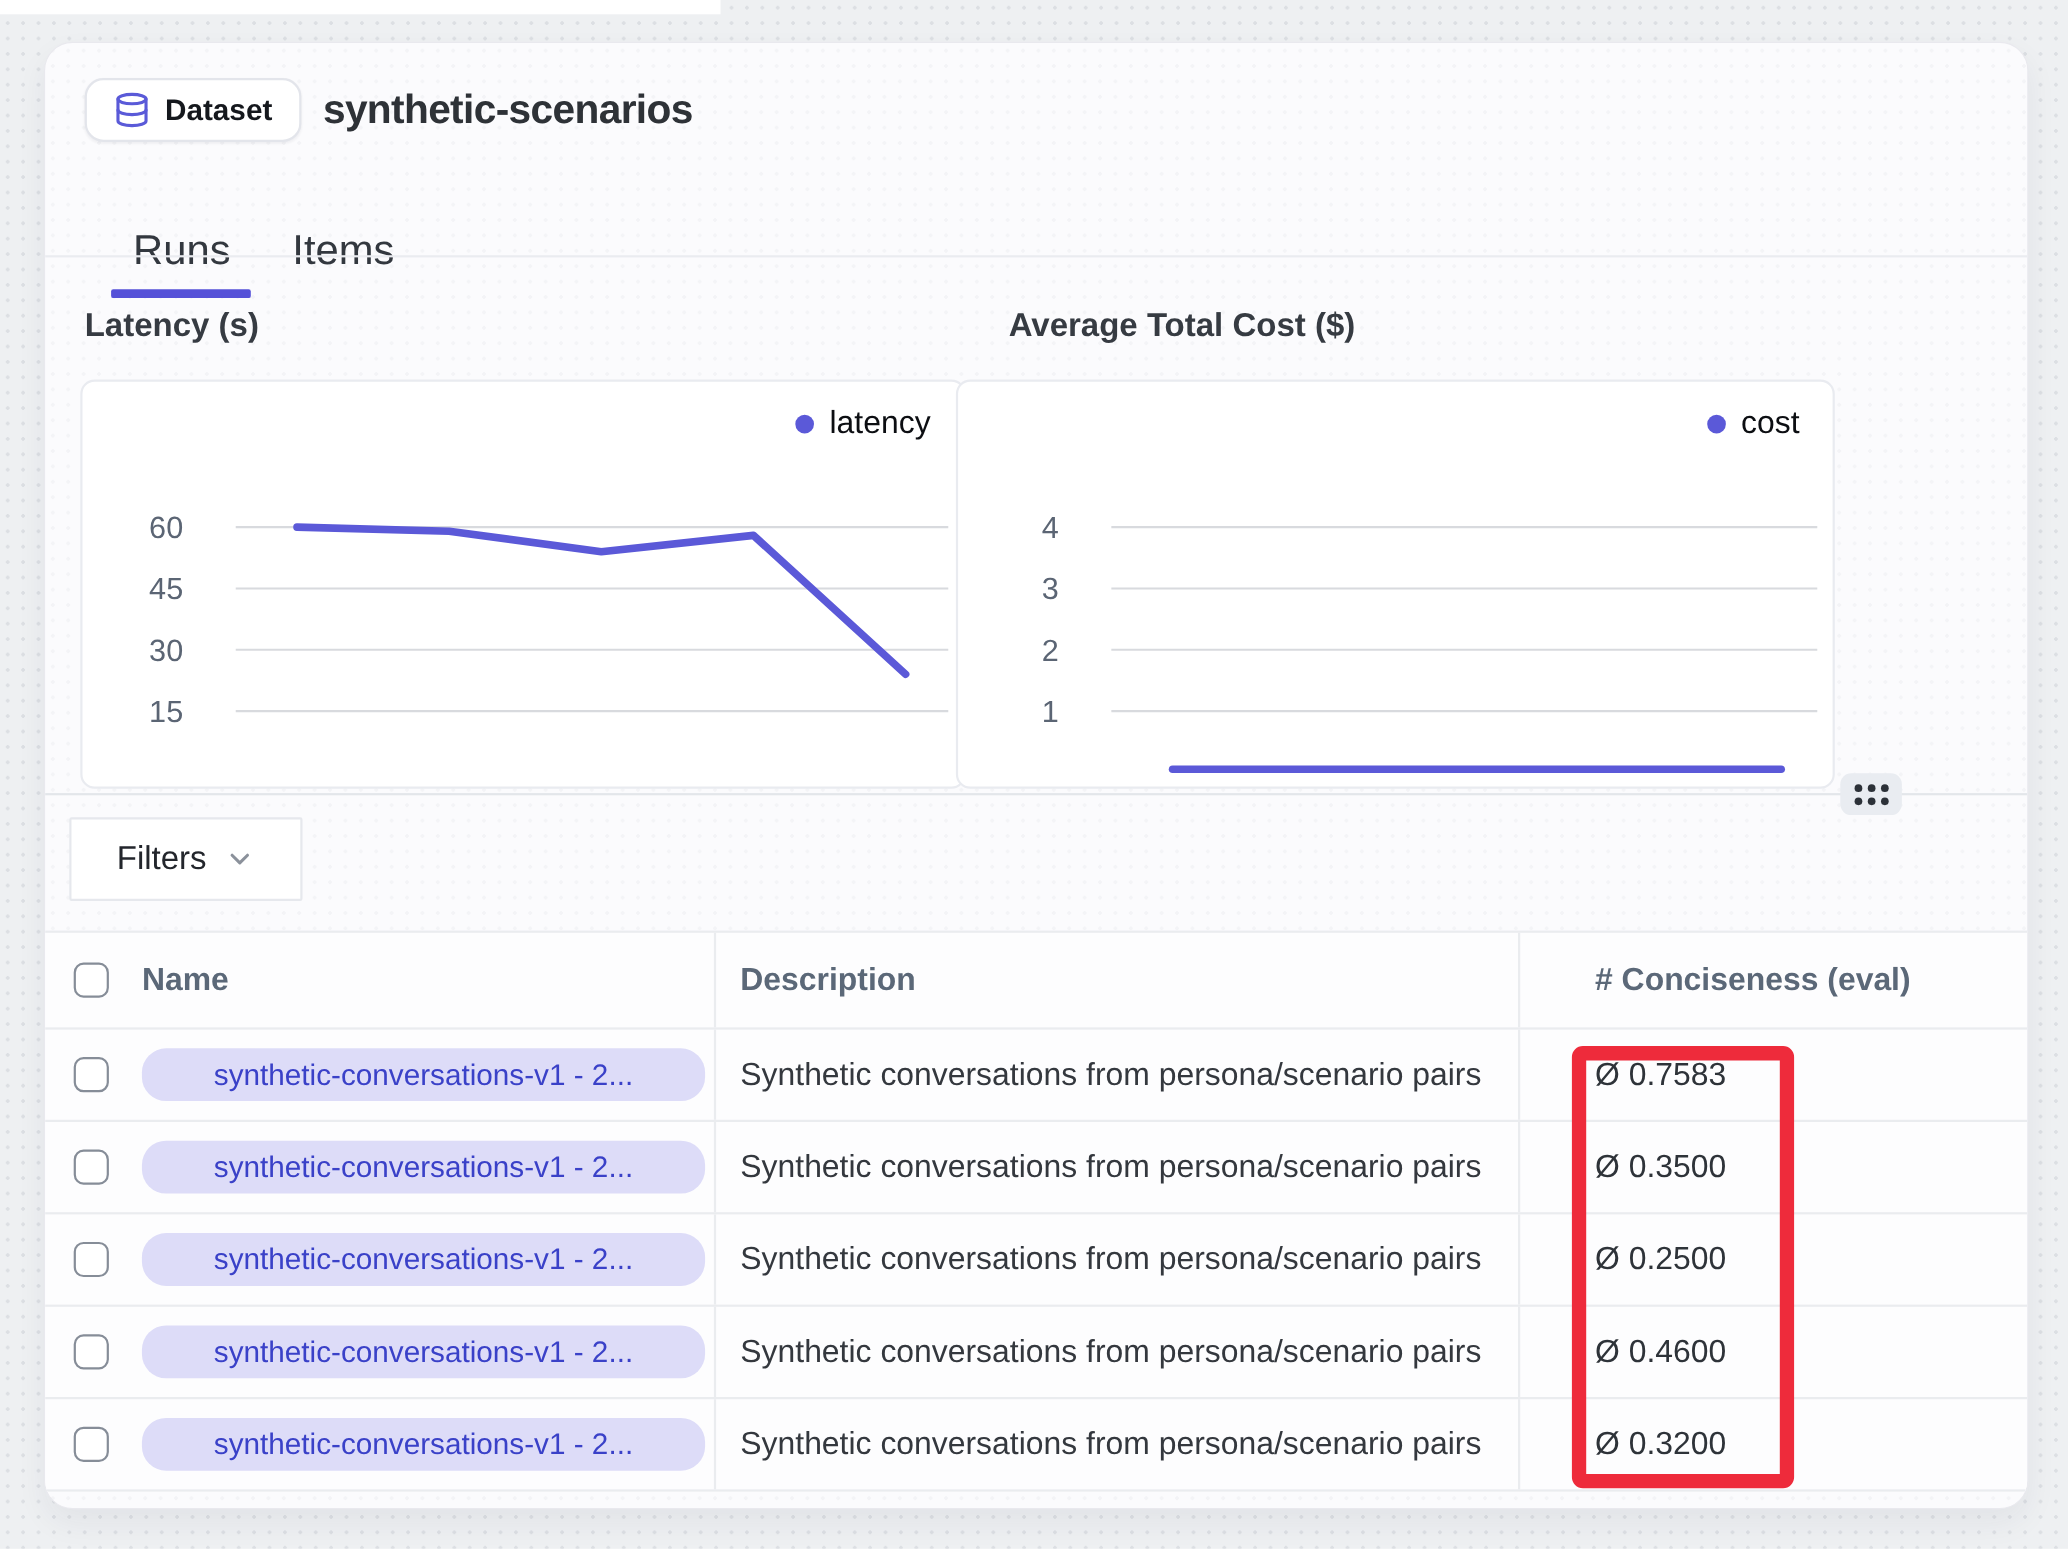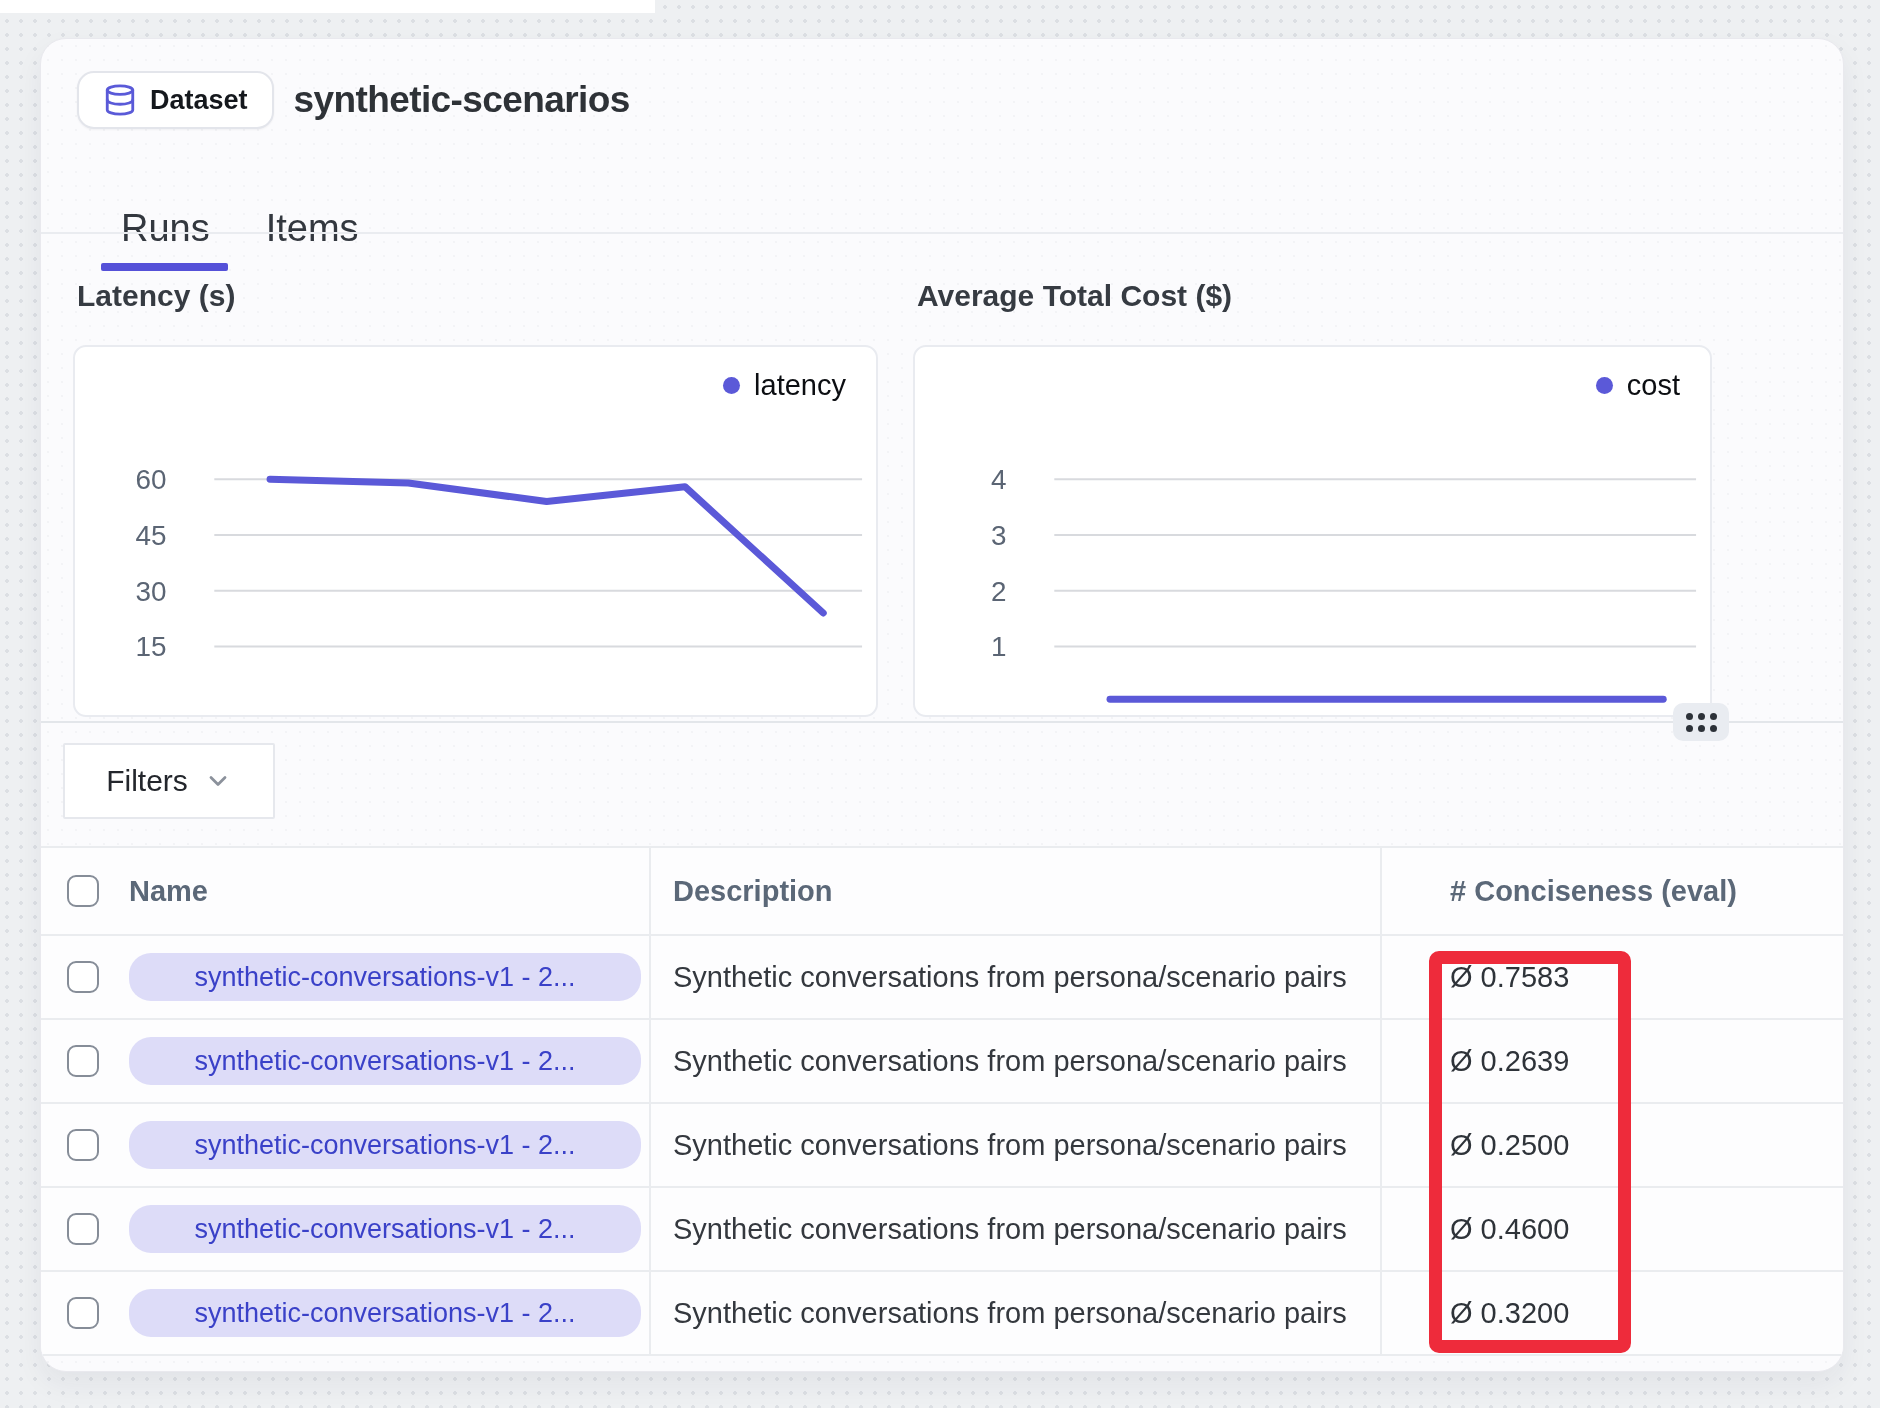--- a/index.html
+++ b/index.html
@@ -45,21 +45,21 @@
 
   
   .chart-title { position:absolute; font-size:30px; font-weight:600; color:#363b42; top:240px; }
   .chart-title.latency { left:36px; }
   .chart-title.cost { left:876px; }
   .chart-card {
     position:absolute; top:306px; height:372px; background:#fff;
     border:2px solid #e9ebf0; border-radius:13px; overflow:hidden;padding-left:43px;
   }
   .chart-card.latency { left:32px;  width:805px; }
-  .chart-card.cost    { left:872px; width:799px; }
+  .chart-card.cost    { left:828px; width:799px; }
   .chart-card svg.chart { position:absolute; left:0; top:0; width:100%; height:100%; }
   .legend { position:absolute; top:22px; right:30px; display:flex; align-items:center; gap:14px; z-index:2; }
   .legend .dot { width:17px; height:17px; border-radius:50%; background:#5b59d8; }
   .legend .legend-label { font-size:29px; color:#0c0e12; }
 
   
   .section-divider { position:absolute; left:0; right:0; top:682px; border-top:2px solid #e3e6ea; }
   .grip {
     position:absolute; left:1632px; top:-20px; width:56px; height:38px;
     background:#e9ecf1; border-radius:10px;
@@ -219,21 +219,21 @@
     <div class="trow">
       <div class="c-check">
           <span class="checkbox"></span>
         </div>
       <div class="c-name">
           <span class="name-pill">synthetic-conversations-v1 - 2...</span>
         </div>
       <div class="c-desc">
           <span class="desc-text">Synthetic conversations from persona/scenario pairs</span>
         </div>
-      <div class="c-score"><span class="score-text">Ø 0.2639</span></div>
+      <div class="c-score"><span class="score-text">Ø 0.3500</span></div>
     </div>
 
     <div class="trow">
       <div class="c-check">
           <span class="checkbox"></span>
         </div>
       <div class="c-name">
           <span class="name-pill">synthetic-conversations-v1 - 2...</span>
         </div>
       <div class="c-desc">

